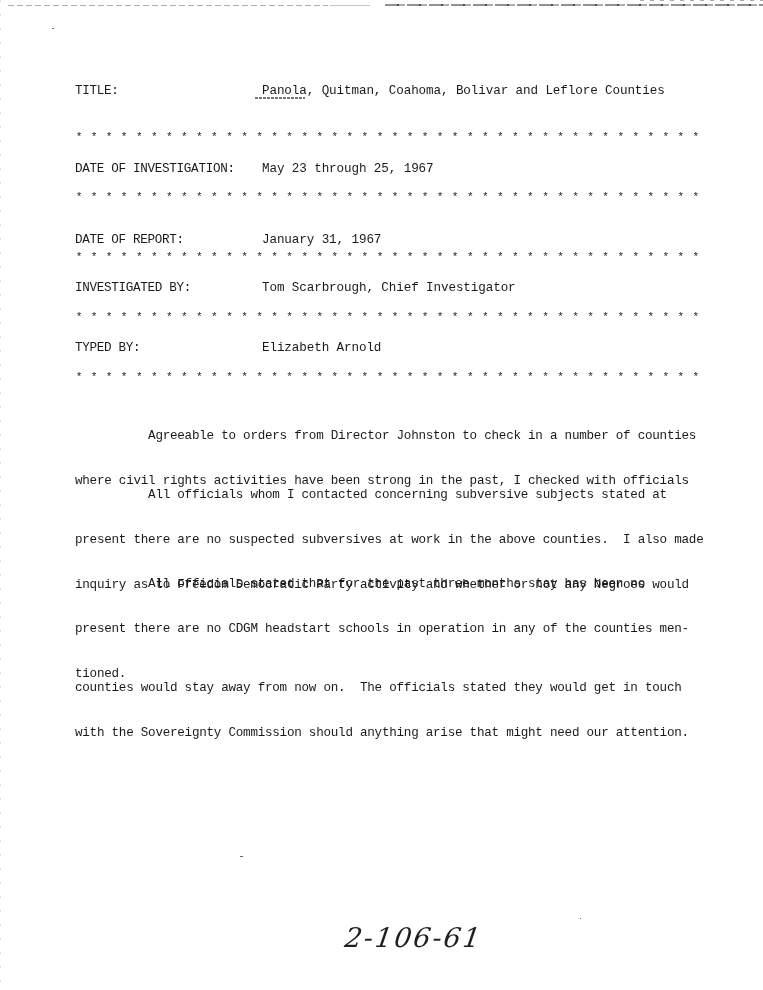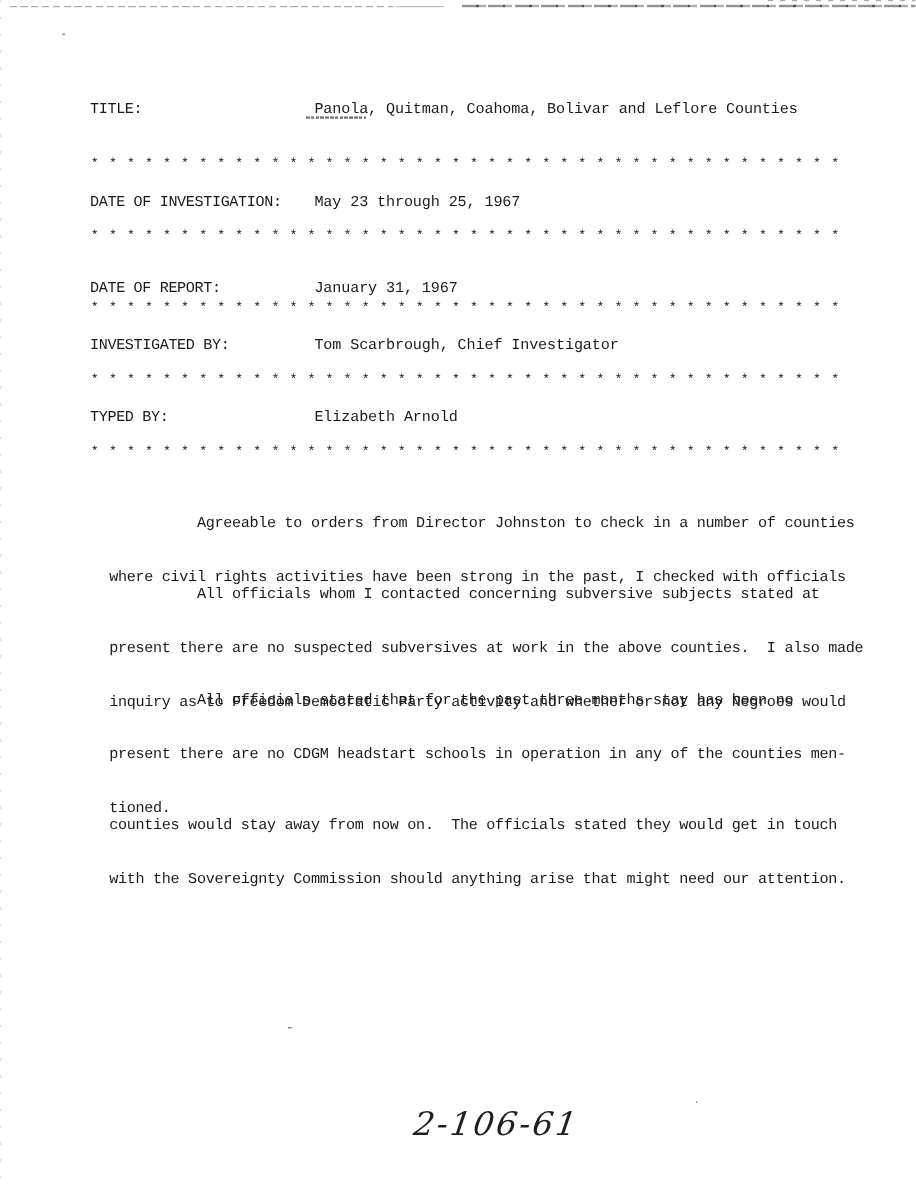--- a/index.html
+++ b/index.html
@@ -102,21 +102,20 @@
       text-align: center;
     }
     .body-para {
       position: absolute;
       left: 75px;
       width: 650px;
       font-size: 12.6px;
       line-height: 15px;
       white-space: pre;
       letter-spacing: -0.25px;
-      margin-left: 16px;
     }
     .handwritten {
       position: absolute;
       left: 345px;
       top: 922px;
       font-family: "DejaVu Serif", serif;
       font-style: italic;
       font-size: 27px;
       letter-spacing: 2px;
       color: #1f1f1f;

